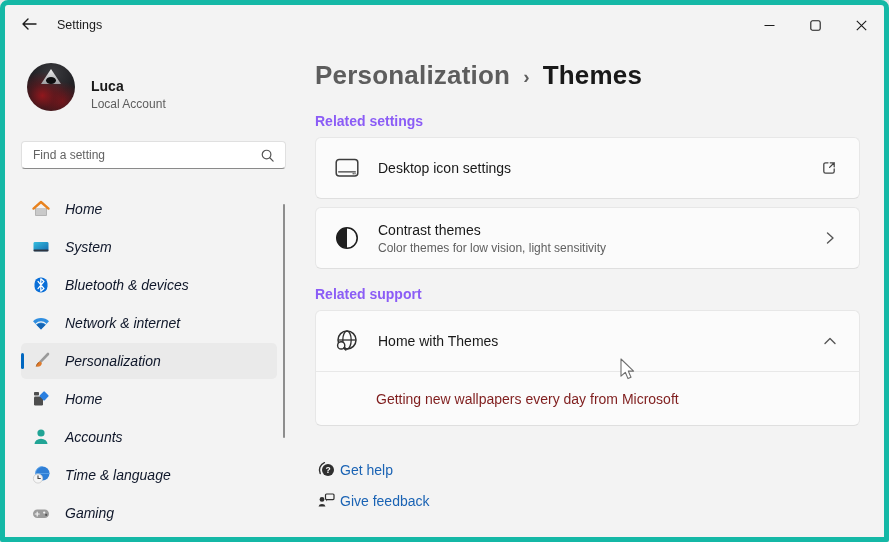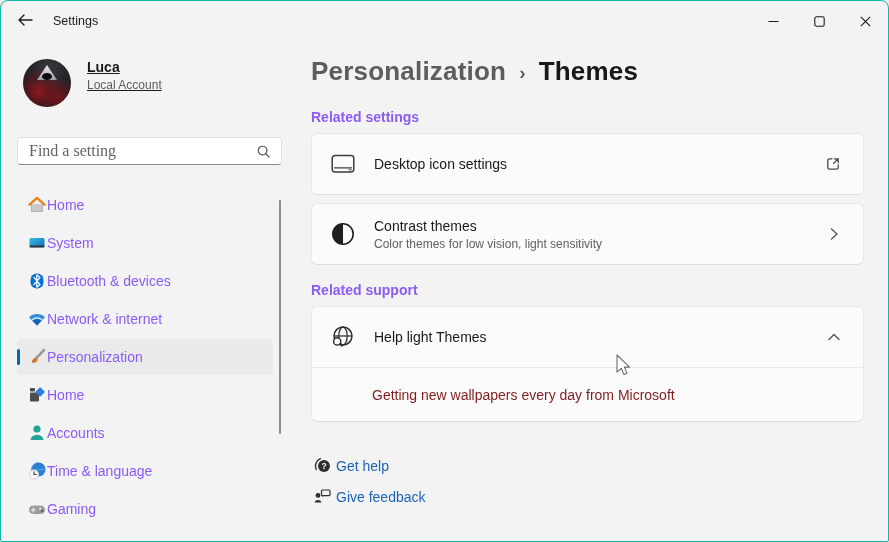--- a/index.html
+++ b/index.html
@@ -1,57 +1,57 @@
 <!DOCTYPE html>
 <html><head>
 <meta charset="utf-8">
 <style>
   * { margin:0; padding:0; box-sizing:border-box; }
   html,body { background:#e9e9e9; font-family:"Liberation Sans", "DejaVu Sans", sans-serif; }
   .window{
     position:relative; width:889px; height:542px; background:#f3f3f3;
-    border:1px solid #14b8a6; border-radius:8px 8px 2px 2px; overflow:hidden;
+    border:5px solid #14b8a6; border-radius:8px 8px 2px 2px; overflow:hidden;
     color:#1b1b1b; font-size:14px;
   }
   
   .titlebar{ height:40px; display:flex; align-items:center; position:relative; }
   .back-btn{ width:32px; height:32px; margin-left:8px; display:flex; align-items:center; justify-content:center; border-radius:4px; cursor:default; }
   .titlebar-title{ margin-left:12px; font-size:12.5px; color:#1b1b1b; }
   .win-controls{ position:absolute; right:0; top:0; height:40px; display:flex; }
   .win-btn{ width:46px; height:40px; display:flex; align-items:center; justify-content:center; }
   
   .sidebar{ position:absolute; left:0; top:40px; width:296px; bottom:0; }
-  .profile{ display:flex; align-items:flex-start; margin:18px 0 0 22px;text-decoration:underline; }
+  .profile{ display:flex; align-items:flex-end; margin:18px 0 0 22px; }
   .avatar{ width:48px; height:48px; border-radius:50%; position:relative; overflow:hidden; flex:none;
     background:
       radial-gradient(circle at 32% 68%, rgba(158,22,28,.9) 0%, rgba(130,18,24,.45) 26%, rgba(0,0,0,0) 52%),
       radial-gradient(circle at 74% 80%, rgba(140,20,26,.75) 0%, rgba(0,0,0,0) 38%),
       radial-gradient(circle at 55% 20%, #3a3a3e 0%, #222226 45%, #17171a 100%);
   }
   .avatar .hood{ position:absolute; left:50%; top:6px; transform:translateX(-50%); width:20px; height:15px;
     background:linear-gradient(180deg,#efefef,#9d9da1); clip-path:polygon(50% 0, 100% 100%, 0 100%); }
   .avatar .face{ position:absolute; left:50%; top:14px; transform:translateX(-50%); width:10px; height:7px;
     background:#0d0d0f; border-radius:50%; }
   .profile-text{ margin-left:16px; }
   .profile-name{ font-size:14px; font-weight:bold; color:#191919; }
   .profile-sub{ font-size:12px; color:#5d5d5d; margin-top:3px; }
   .searchbox{ position:relative; margin:30px 15px 0 16px; width:265px; height:28px; background:#ffffff;
     border:1px solid #e0e0e0; border-bottom:1px solid #8a8a8a; border-radius:4px;
     display:flex; align-items:center; }
   .searchbox input{ border:none; outline:none; background:transparent; flex:1; padding:0 6px 0 11px;
-    font-size:16px; font-family:Liberation Serif, serif; color:#737373; }
+    font-size:12px; font-family:Liberation Sans, sans-serif; color:#737373; }
   .searchbox input::placeholder{ color:#636363; }
   .search-glyph{ margin-right:10px; display:flex; }
   .nav{ margin-top:22px; padding:0 24px 0 16px; }
   .nav-item{ position:relative; height:36px; margin-bottom:2px; border-radius:5px;
     display:flex; align-items:center; padding-left:10px; cursor:default; }
   .nav-item.selected{ background:#eaeaea; }
   .nav-item.selected .accent-pill{ position:absolute; left:0; top:10px; width:3px; height:16px; border-radius:2px; }
   .nav-icon{ width:20px; height:20px; flex:none; display:flex; }
-  .nav-label{ margin-left:0; font-size:14px; color:#8b5cf6; }
+  .nav-label{ margin-left:14px; font-size:14px; color:#0f172a;font-style:italic; }
   .nav-scrollbar{ position:absolute; left:278px; top:159px; width:2px; height:234px; background:#8d8d8d; border-radius:1px; }
   
   .content{ position:absolute; left:296px; top:40px; right:0; bottom:0; padding:15px 24px 0 14px; overflow:hidden; }
   .breadcrumb{ display:flex; align-items:center; font-size:26px; font-weight:600; letter-spacing:.2px; }
   .crumb-parent{ color:#5d5d5d; }
   .crumb-sep{ color:#5d5d5d; font-size:19px; font-weight:600; padding:2px 13px 0 13px; }
   .crumb-current{ color:#191919; }
   .section-label{ font-size:14px; font-weight:600; color:#8b5cf6; margin-top:22px; }
   .card{ margin-top:8px; background:#fbfbfb; border:1px solid #e7e7e7; border-bottom-color:#dfdfdf; border-radius:6px; }
   .card-row{ height:60px; display:flex; align-items:center; padding:0 18px; }
@@ -293,21 +293,21 @@
         <span class="card-icon">
           <svg width="26" height="26" viewBox="0 0 26 26">
               <circle cx="13" cy="12" r="9" stroke="#2f2f2f" stroke-width="1.5" fill="none"></circle>
               <ellipse cx="13" cy="12" rx="4.2" ry="9" stroke="#2f2f2f" stroke-width="1.3" fill="none"></ellipse>
               <path d="M4.2 12 H21.8" stroke="#2f2f2f" stroke-width="1.3"></path>
               <circle cx="7.2" cy="17.4" r="3.6" fill="#fbfbfb" stroke="#2f2f2f" stroke-width="1.4"></circle>
               <path d="M9.8 20 L11.8 22" stroke="#2f2f2f" stroke-width="1.5" stroke-linecap="round"></path>
             </svg>
         </span>
         <div class="card-texts">
-          <div class="card-title">Help light Themes</div>
+          <div class="card-title">Home with Themes</div>
         </div>
         <span class="card-action">
           <svg width="14" height="14" viewBox="0 0 14 14">
               <path d="M2 9.5 L7 4.5 L12 9.5" stroke="#565656" stroke-width="1.4" fill="none" stroke-linecap="round" stroke-linejoin="round"></path>
             </svg>
         </span>
       </div>
       <div class="card-divider"></div>
       <div class="card-link-row">
         <a class="inline-link" href="#">Getting new wallpapers every day from Microsoft</a>

